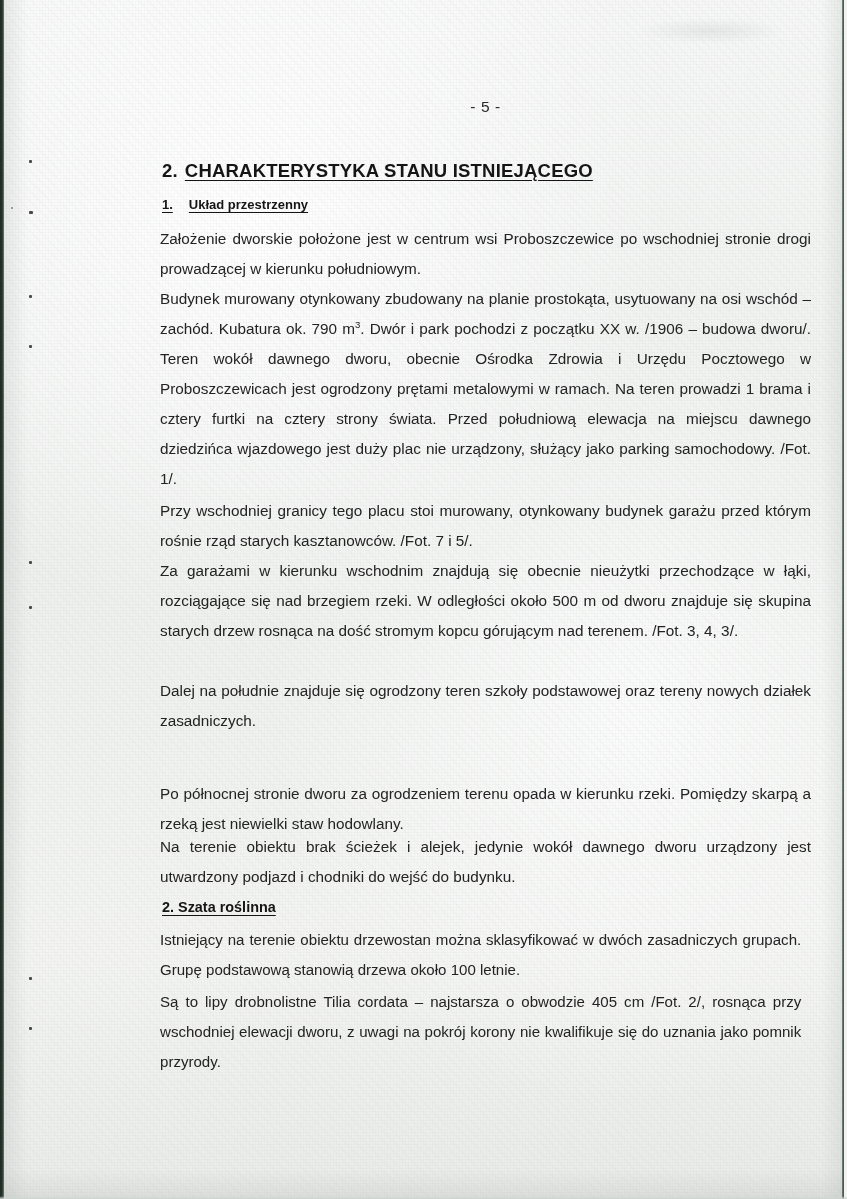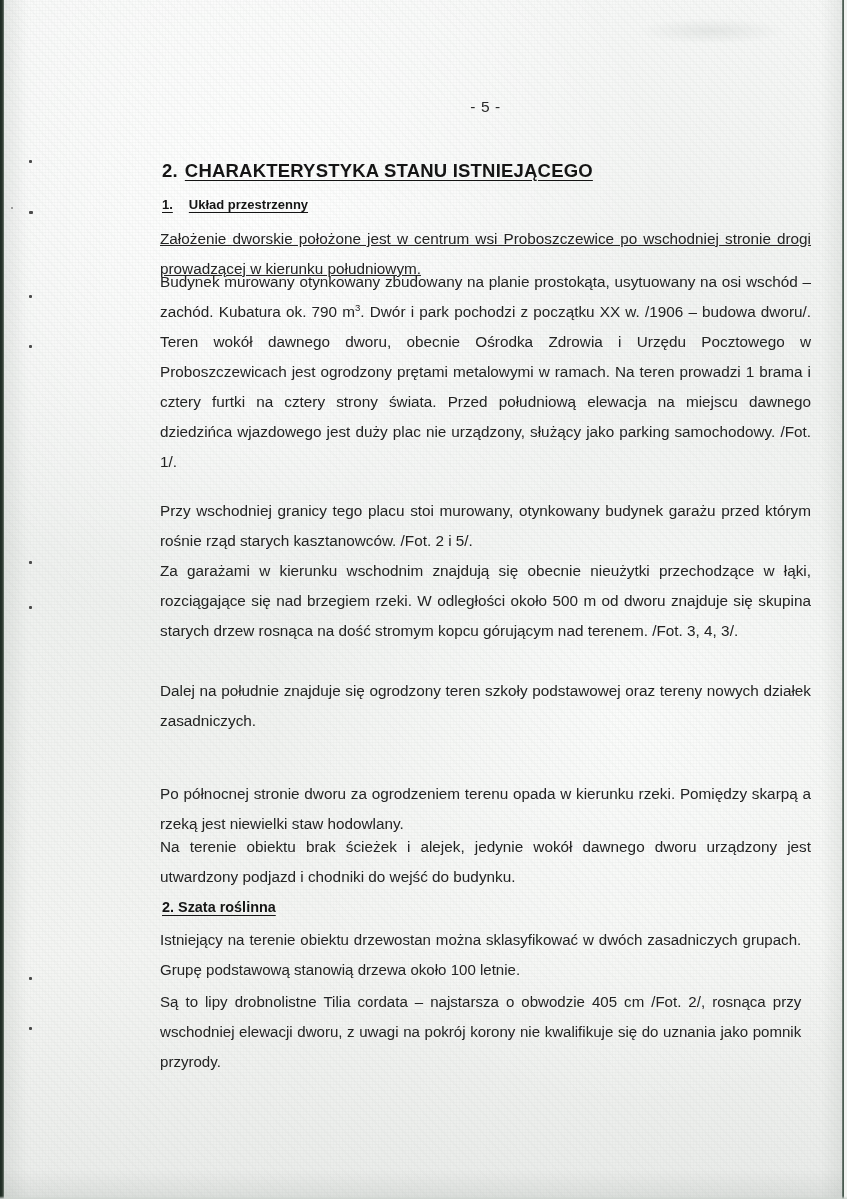--- a/index.html
+++ b/index.html
@@ -201,30 +201,30 @@
     <div class="page-number">- 5 -</div>
 
     <div class="h-main">
       <span class="num">2.</span><span class="txt">CHARAKTERYSTYKA  STANU  ISTNIEJĄCEGO</span>
     </div>
 
     <div class="h-sub">
       <span class="num">1.</span><span class="txt">Układ przestrzenny</span>
     </div>
 
-    <div class="body-block" style="top:224px;text-decoration:underline;">
+    <div class="body-block" style="top:224px;">
       <p>Założenie dworskie położone jest w centrum wsi Proboszczewice po wschodniej stronie drogi prowadzącej w kierunku południowym.</p>
     </div>
 
-    <div class="body-block" style="top:267px;">
+    <div class="body-block" style="top:284px;">
       <p>Budynek murowany otynkowany zbudowany na planie prostokąta, usytuowany na osi wschód – zachód. Kubatura ok. 790 m<sup>3</sup>. Dwór i park pochodzi z początku XX w. /1906 – budowa dworu/. Teren wokół dawnego dworu, obecnie Ośrodka Zdrowia i Urzędu Pocztowego w Proboszczewicach jest ogrodzony prętami metalowymi w ramach. Na teren prowadzi 1 brama i cztery furtki na cztery strony świata. Przed południową elewacja na miejscu dawnego dziedzińca wjazdowego jest duży plac nie urządzony, służący jako parking samochodowy. /Fot. 1/.</p>
     </div>
 
     <div class="body-block" style="top:496px;">
-      <p>Przy wschodniej granicy tego placu stoi murowany, otynkowany budynek garażu przed którym rośnie rząd starych kasztanowców. /Fot. 2 i 5/.</p>
+      <p>Przy wschodniej granicy tego placu stoi murowany, otynkowany budynek garażu przed którym rośnie rząd starych kasztanowców. /Fot. 7 i 5/.</p>
     </div>
 
     <div class="body-block" style="top:556px;">
       <p>Za garażami w kierunku wschodnim znajdują się obecnie nieużytki przechodzące w łąki, rozciągające się nad brzegiem rzeki. W odległości około 500 m od dworu znajduje się skupina starych drzew rosnąca na dość stromym kopcu górującym nad terenem. /Fot. 3, 4, 3/.</p>
     </div>
 
     <div class="body-block" style="top:676px;">
       <p>Dalej na południe znajduje się ogrodzony teren szkoły podstawowej oraz tereny nowych działek zasadniczych.</p>
     </div>
 

